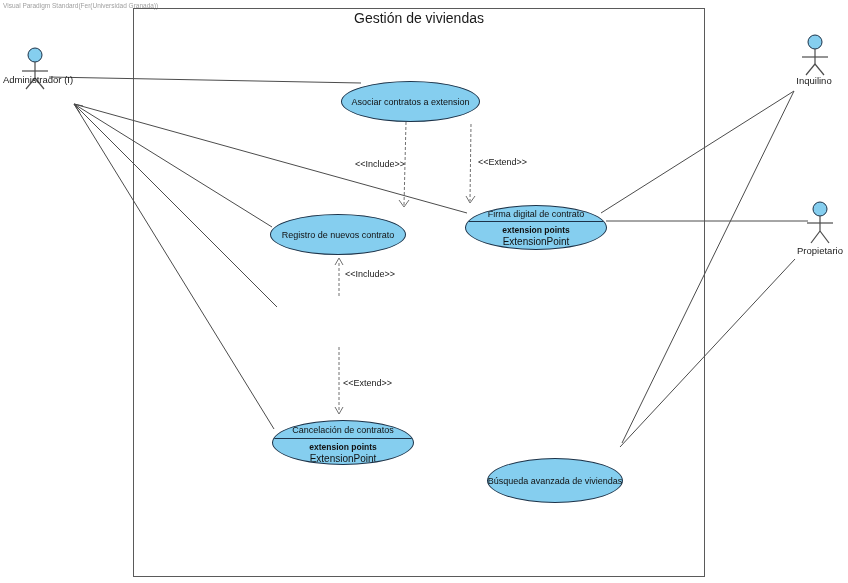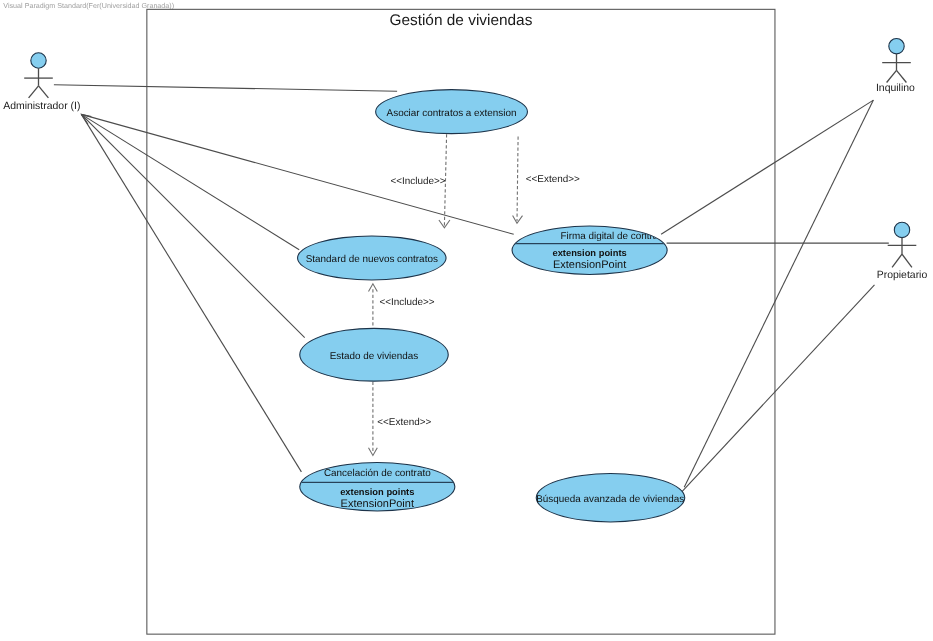--- a/index.html
+++ b/index.html
@@ -107,47 +107,44 @@
       <line class="actor-line" x1="820" y1="231" x2="811" y2="243"></line>
       <line class="actor-line" x1="820" y1="231" x2="829" y2="243"></line>
     </g>
   </svg>
 
   <div class="usecase" style="left:341px;top:81px;width:139px;height:41px;">
     <span>Asociar contratos a extension</span>
   </div>
 
   <div class="usecase" style="left:270px;top:214px;width:136px;height:41px;">
-    <span>Standard de nuevos contratos</span>
+    <span>Registro de nuevos contrato</span>
   </div>
 
   <div class="usecase compart" style="left:465px;top:205px;width:142px;height:45px;">
-    <div class="uc-title" style="top:3px;text-align:right;">Firma digital de contrato</div>
+    <div class="uc-title" style="top:3px;">Firma digital de contrato</div>
     <div class="uc-divider" style="top:15px;"></div>
     <div class="uc-ext-title" style="top:19px;">extension points</div>
     <div class="uc-ext-value" style="top:30px;">ExtensionPoint</div>
   </div>
 
-  <div class="usecase" style="left:272px;top:298px;width:136px;height:49px;">
-    <span>Estado de viviendas</span>
-  </div>
 
   <div class="usecase compart" style="left:272px;top:420px;width:142px;height:45px;">
-    <div class="uc-title" style="top:4px;">Cancelación de contrato</div>
+    <div class="uc-title" style="top:4px;">Cancelación de contratos</div>
     <div class="uc-divider" style="top:17px;"></div>
     <div class="uc-ext-title" style="top:21px;">extension points</div>
     <div class="uc-ext-value" style="top:32px;">ExtensionPoint</div>
   </div>
 
-  <div class="usecase" style="left:487px;top:430px;width:136px;height:45px;justify-content:flex-end;">
+  <div class="usecase" style="left:487px;top:458px;width:136px;height:45px;">
     <span>Búsqueda avanzada de viviendas</span>
   </div>
 
   <div class="stereotype" style="left:355px;top:159px;">&lt;&lt;Include&gt;&gt;</div>
   <div class="stereotype" style="left:478px;top:157px;">&lt;&lt;Extend&gt;&gt;</div>
   <div class="stereotype" style="left:345px;top:269px;">&lt;&lt;Include&gt;&gt;</div>
   <div class="stereotype" style="left:343px;top:378px;">&lt;&lt;Extend&gt;&gt;</div>
 
-  <div class="actor-label" style="left:0px;top:91px;width:76px;">Administrador (I)</div>
+  <div class="actor-label" style="left:0px;top:74px;width:76px;">Administrador (I)</div>
   <div class="actor-label" style="left:774px;top:75px;width:80px;">Inquilino</div>
   <div class="actor-label" style="left:780px;top:245px;width:80px;">Propietario</div>
 
 </div>
 
 </body></html>

